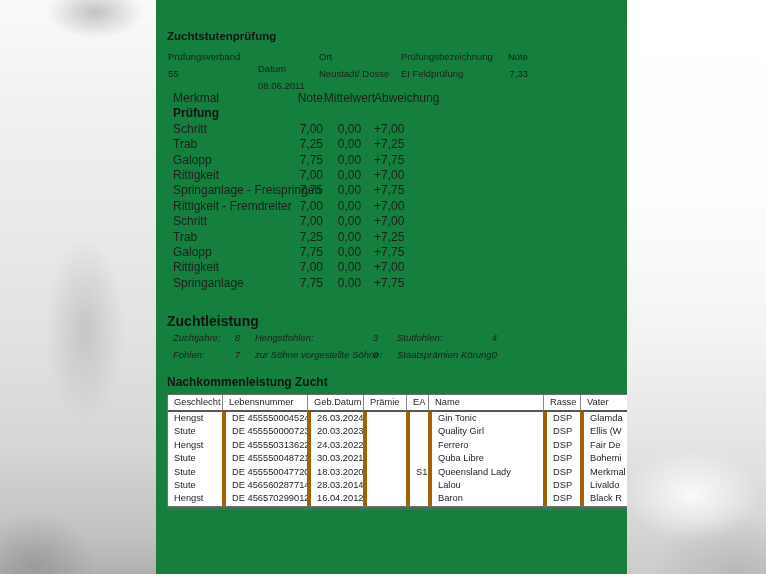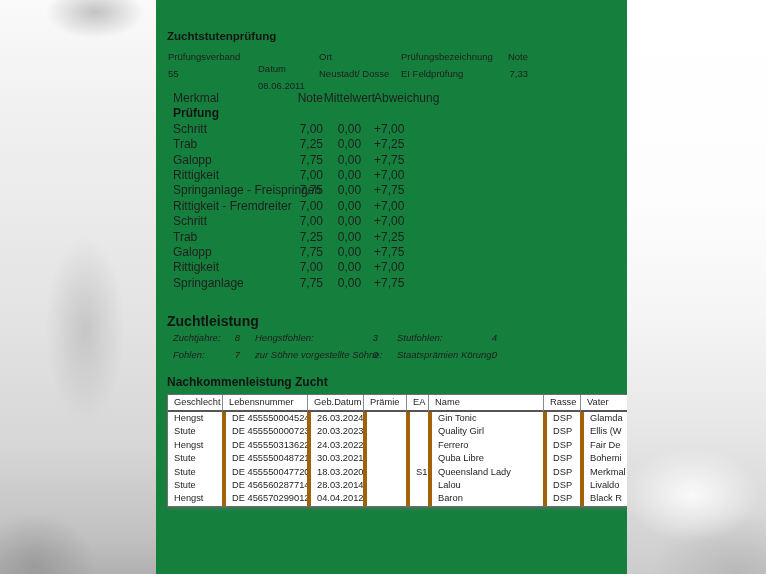--- a/index.html
+++ b/index.html
@@ -270,21 +270,21 @@
         <div>28.03.2014</div>
         <div></div>
         <div></div>
         <div>Lalou</div>
         <div>DSP</div>
         <div>Livaldo</div>
       </div>
       <div class="nk-row">
         <div>Hengst</div>
         <div>DE 456570299012</div>
-        <div>04.04.2012</div>
+        <div>16.04.2012</div>
         <div></div>
         <div></div>
         <div>Baron</div>
         <div>DSP</div>
         <div>Black R</div>
       </div>
     </div>
 
   </div>
 </div>

